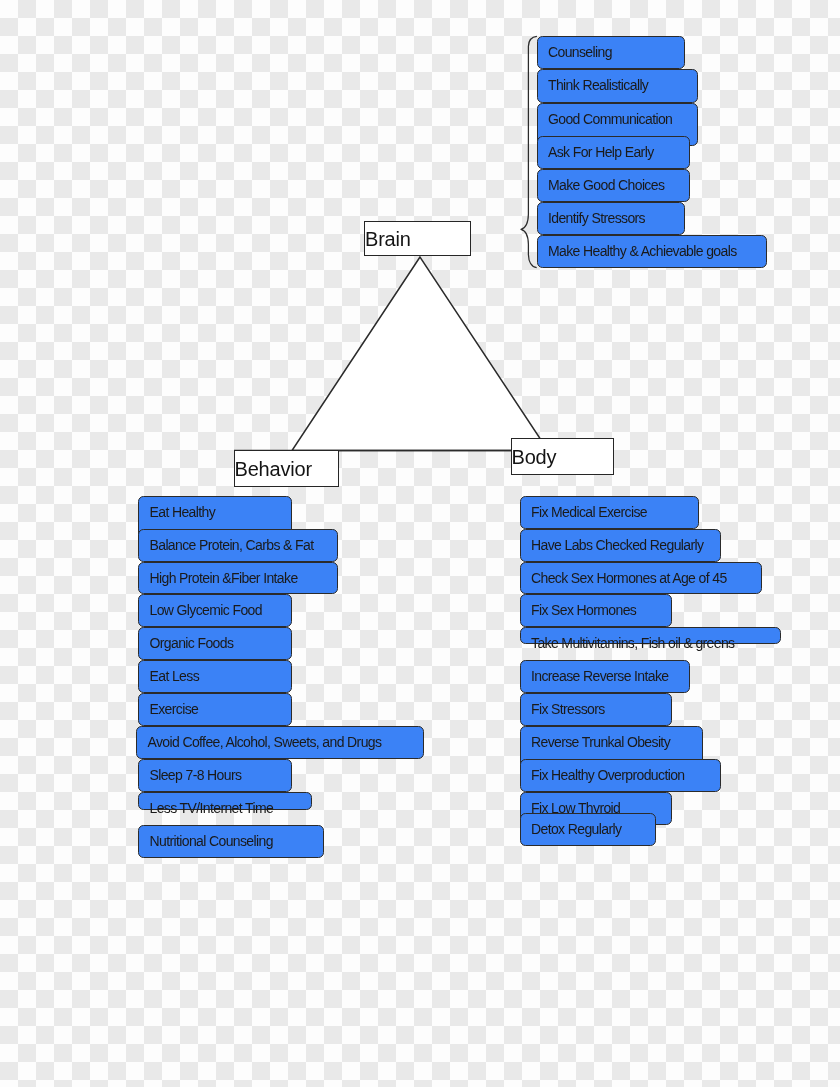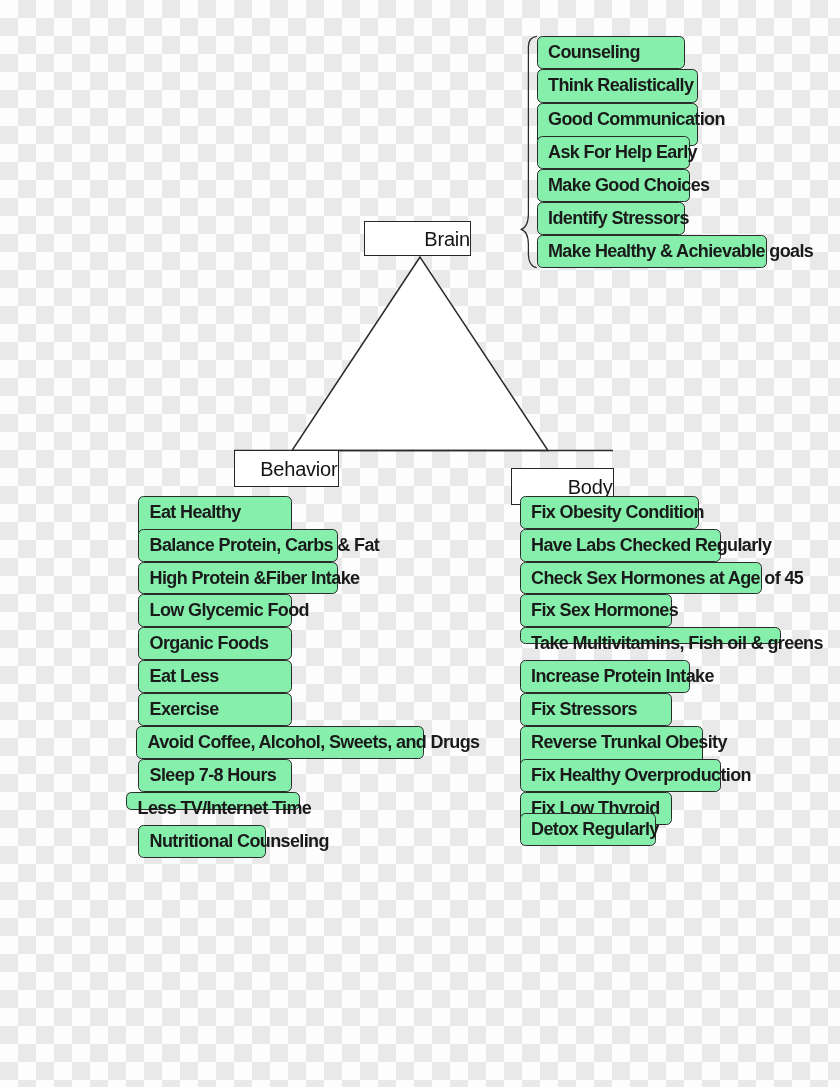--- a/index.html
+++ b/index.html
@@ -12,75 +12,75 @@
       linear-gradient(45deg,#e9e9e9 25%,transparent 25%,transparent 75%,#e9e9e9 75%);
     background-size:36px 36px;
     background-position:0 0,18px 18px;
     font-family:"Liberation Sans",sans-serif;
     -webkit-font-smoothing:antialiased;
   }
   #stage{position:absolute;left:0;top:0;width:840px;height:1087px;}
   .ov{position:absolute;left:0;top:0;}
   .pill{
     position:absolute;box-sizing:border-box;
-    background:#86efac;border:1.4px solid #2b2b2b;border-radius:5.5px;
-    font-size:18px;font-weight:700;letter-spacing:-0.62px;color:#1a1a1a;
+    background:#3b82f6;border:1.4px solid #2b2b2b;border-radius:5.5px;
+    font-size:14px;font-weight:400;letter-spacing:-0.62px;color:#1a1a1a;
     padding-left:10.5px;white-space:nowrap;
   }
   .lbl{display:inline;will-change:opacity;}
   .node{
     position:absolute;box-sizing:border-box;
     background:#fff;border:1.4px solid #262626;
-    text-align:right;white-space:nowrap;
+    text-align:left;white-space:nowrap;
     font-size:20px;font-weight:400;color:#141414;letter-spacing:-0.2px;
   }
 </style>
 </head>
 <body>
 
 <div id="stage">
 
   <svg class="ov" width="840" height="1087">
     <polygon points="420,257 292,450.5 548,450.5" fill="#ffffff" stroke="#2b2b2b" stroke-width="1.5" stroke-linejoin="miter"></polygon>
     <line x1="234" y1="450.5" x2="613" y2="450.5" stroke="#2b2b2b" stroke-width="1.5"></line>
     <path d="M 536.9,36.3 C 531.3,36.8 528.6,39.9 528.4,46.2 L 528.4,214.3 C 528.2,223.2 525.8,228.2 521.0,229.3 C 525.8,230.4 528.2,235.4 528.4,244.3 L 528.4,254.6 C 528.6,261.4 531.3,267.1 536.7,267.6" fill="none" stroke="#2b2b2b" stroke-width="1.25" stroke-linecap="butt" stroke-linejoin="round"></path>
   </svg>
 
   <div class="node" style="left:364px;top:221px;width:107px;height:35px;line-height:34px"><span class="lbl">Brain</span></div>
   <div class="node" style="left:233.5px;top:450px;width:105px;height:37px;line-height:36px"><span class="lbl">Behavior</span></div>
-  <div class="node" style="left:510.5px;top:468px;width:103px;height:37px;line-height:36px"><span class="lbl">Body</span></div>
+  <div class="node" style="left:510.5px;top:438px;width:103px;height:37px;line-height:36px"><span class="lbl">Body</span></div>
 
   <div>
     <div class="pill" style="left:536.5px;top:36.3px;width:148px;height:33.14px;line-height:31.54px"><span class="lbl">Counseling</span></div>
     <div class="pill" style="left:536.5px;top:69.44px;width:161.5px;height:33.14px;line-height:31.54px"><span class="lbl">Think Realistically</span></div>
     <div class="pill" style="left:536.5px;top:102.58px;width:161.5px;height:43px;line-height:31.54px"><span class="lbl">Good Communication</span></div>
     <div class="pill" style="left:536.5px;top:135.72px;width:153px;height:33.14px;line-height:31.54px"><span class="lbl">Ask For Help Early</span></div>
     <div class="pill" style="left:536.5px;top:168.86px;width:153px;height:33.14px;line-height:31.54px"><span class="lbl">Make Good Choices</span></div>
     <div class="pill" style="left:536.5px;top:202.0px;width:148px;height:33.14px;line-height:31.54px"><span class="lbl">Identify Stressors</span></div>
     <div class="pill" style="left:536.5px;top:235.14px;width:230.5px;height:33.14px;line-height:31.54px"><span class="lbl">Make Healthy &amp; Achievable goals</span></div>
   </div>
   <div>
     <div class="pill" style="left:138.0px;top:495.6px;width:153.5px;height:50px;line-height:31.36px"><span class="lbl">Eat Healthy</span></div>
     <div class="pill" style="left:138.0px;top:528.56px;width:199.8px;height:32.96px;line-height:31.36px"><span class="lbl">Balance Protein, Carbs &amp; Fat</span></div>
     <div class="pill" style="left:138.0px;top:561.52px;width:199.8px;height:32.96px;line-height:31.36px"><span class="lbl">High Protein &amp;Fiber Intake</span></div>
     <div class="pill" style="left:138.0px;top:594.48px;width:153.5px;height:32.96px;line-height:31.36px"><span class="lbl">Low Glycemic Food</span></div>
     <div class="pill" style="left:138.0px;top:627.44px;width:153.5px;height:32.96px;line-height:31.36px"><span class="lbl">Organic Foods</span></div>
     <div class="pill" style="left:138.0px;top:660.4px;width:153.5px;height:32.96px;line-height:31.36px"><span class="lbl">Eat Less</span></div>
     <div class="pill" style="left:138.0px;top:693.36px;width:153.5px;height:32.96px;line-height:31.36px"><span class="lbl">Exercise</span></div>
     <div class="pill" style="left:136.0px;top:726.32px;width:287.5px;height:32.96px;line-height:31.36px"><span class="lbl">Avoid Coffee, Alcohol, Sweets, and Drugs</span></div>
     <div class="pill" style="left:138.0px;top:759.28px;width:153.5px;height:32.96px;line-height:31.36px"><span class="lbl">Sleep 7-8 Hours</span></div>
-    <div class="pill" style="left:126px;top:792.24px;width:173.5px;height:18px;line-height:31.36px"><span class="lbl">Less TV/Internet Time</span></div>
-    <div class="pill" style="left:138.0px;top:825.2px;width:128px;height:32.96px;line-height:31.36px"><span class="lbl">Nutritional Counseling</span></div>
+    <div class="pill" style="left:138.0px;top:792.24px;width:173.5px;height:18px;line-height:31.36px"><span class="lbl">Less TV/Internet Time</span></div>
+    <div class="pill" style="left:138.0px;top:825.2px;width:186px;height:32.96px;line-height:31.36px"><span class="lbl">Nutritional Counseling</span></div>
   </div>
   <div>
-    <div class="pill" style="left:519.5px;top:495.6px;width:179px;height:32.96px;line-height:31.36px"><span class="lbl">Fix Obesity Condition</span></div>
+    <div class="pill" style="left:519.5px;top:495.6px;width:179px;height:32.96px;line-height:31.36px"><span class="lbl">Fix Medical Exercise</span></div>
     <div class="pill" style="left:519.5px;top:528.56px;width:201px;height:32.96px;line-height:31.36px"><span class="lbl">Have Labs Checked Regularly</span></div>
     <div class="pill" style="left:519.5px;top:561.52px;width:242px;height:32.96px;line-height:31.36px"><span class="lbl">Check Sex Hormones at Age of 45</span></div>
     <div class="pill" style="left:519.5px;top:594.48px;width:152px;height:32.96px;line-height:31.36px"><span class="lbl">Fix Sex Hormones</span></div>
     <div class="pill" style="left:519.5px;top:627.44px;width:261px;height:17px;line-height:31.36px"><span class="lbl">Take Multivitamins, Fish oil &amp; greens</span></div>
-    <div class="pill" style="left:519.5px;top:660.4px;width:170px;height:32.96px;line-height:31.36px"><span class="lbl">Increase Protein Intake</span></div>
+    <div class="pill" style="left:519.5px;top:660.4px;width:170px;height:32.96px;line-height:31.36px"><span class="lbl">Increase Reverse Intake</span></div>
     <div class="pill" style="left:519.5px;top:693.36px;width:152px;height:32.96px;line-height:31.36px"><span class="lbl">Fix Stressors</span></div>
     <div class="pill" style="left:519.5px;top:726.32px;width:183px;height:51px;line-height:31.36px"><span class="lbl">Reverse Trunkal Obesity</span></div>
     <div class="pill" style="left:519.5px;top:759.28px;width:201px;height:32.96px;line-height:31.36px"><span class="lbl">Fix Healthy Overproduction</span></div>
     <div class="pill" style="left:519.5px;top:792.24px;width:152px;height:32.96px;line-height:31.36px"><span class="lbl">Fix Low Thyroid</span></div>
     <div class="pill" style="left:519.5px;top:813px;width:136px;height:32.96px;line-height:31.36px"><span class="lbl">Detox Regularly</span></div>
   </div>
 </div>
 
 </body></html>

